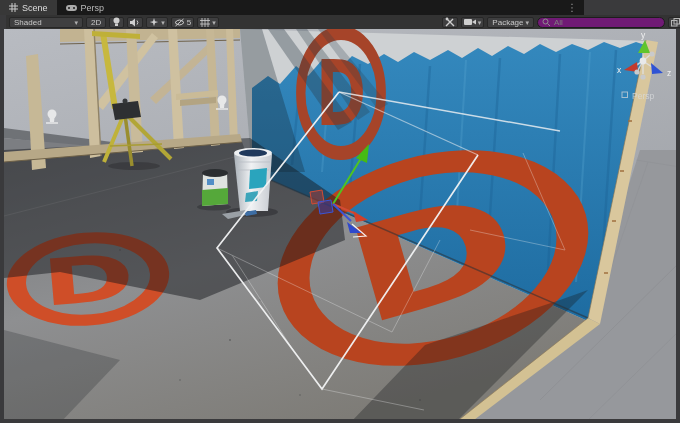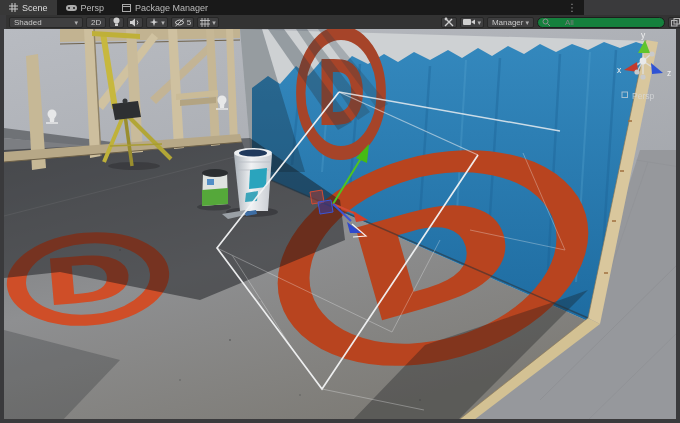--- a/index.html
+++ b/index.html
@@ -9,21 +9,21 @@
   .tab{display:flex;align-items:center;gap:4px;padding:0 9px;font-size:9px;color:#b9b9b9;}
   .tab.active{background:#383838;color:#dedede;}
   .tab svg{display:block;}
   .kebab{position:absolute;right:7px;top:0;height:15px;display:flex;align-items:center;color:#9c9c9c;font-size:10px;line-height:1;cursor:default;}
   .toolbar{position:absolute;left:6px;top:15px;width:680px;height:14px;background:#333333;display:flex;align-items:center;padding:0 3px;gap:3px;}
   .tbtn{height:11px;display:flex;align-items:center;gap:2px;background:#3f3f40;border:1px solid #272727;border-radius:2px;color:#c8c8c8;font-size:8px;padding:0 4px;}
   .tbtn .arrow{font-size:7px;color:#b0b0b0;line-height:1;}
   .shaded{width:74px;justify-content:space-between;}
   .iconbtn{padding:0 2px;}
   .spacer{flex:1;}
-  .search{display:flex;align-items:center;gap:14px;width:128px;height:11px;background:#15803d;border:1px solid #1d1d1d;border-radius:6px;padding:0 4px;}
+  .search{display:flex;align-items:center;gap:3px;width:128px;height:11px;background:#701a75;border:1px solid #1d1d1d;border-radius:6px;padding:0 4px;}
   .search input{flex:1;min-width:0;background:transparent;border:0;outline:0;color:#cfcfcf;font-size:8px;font-family:"Liberation Sans",sans-serif;padding:0;}
   .search input::placeholder{color:#7f7f7f;}
   .viewport{position:absolute;left:4px;top:29px;width:672px;height:390px;background:#a9acb0;overflow:hidden;}
   .viewport svg{display:block;}
   .count{font-size:8px;color:#c8c8c8;}
 </style>
 </head>
 <body>
 
 <div class="window">
@@ -36,27 +36,20 @@
       <span>Scene</span>
     </div>
     <div class="tab">
       <svg width="11" height="8" viewBox="0 0 11 8">
           <rect x="0" y="1" width="11" height="6" rx="3" fill="#aaaaaa"></rect>
           <circle cx="3" cy="4" r="1" fill="#191919"></circle>
           <circle cx="8" cy="4" r="1" fill="#191919"></circle>
         </svg>
       <span>Persp</span>
     </div>
-    <div class="tab">
-      <svg width="9" height="9" viewBox="0 0 9 9">
-          <rect x="0.5" y="1.5" width="8" height="7" fill="none" stroke="#aaaaaa"></rect>
-          <path d="M0.5 3.5h8" stroke="#aaaaaa"></path>
-        </svg>
-      <span>Package Manager</span>
-    </div>
     <div class="kebab">⋮</div>
   </div>
 
   <div class="toolbar">
     <div class="tbtn shaded">
       <span>Shaded</span>
       <span class="arrow">▾</span>
     </div>
     <div class="tbtn">
       <span>2D</span>
@@ -100,21 +93,21 @@
         </svg>
     </div>
     <div class="tbtn iconbtn">
       <svg width="12" height="8" viewBox="0 0 12 8">
           <rect x="0" y="1" width="8" height="6" rx="1" fill="#cfcfcf"></rect>
           <path d="M8 4l4-2.5v5z" fill="#cfcfcf"></path>
         </svg>
       <span class="arrow">▾</span>
     </div>
     <div class="tbtn">
-      <span>Manager</span>
+      <span>Package</span>
       <span class="arrow">▾</span>
     </div>
     <div class="search">
       <svg width="9" height="9" viewBox="0 0 9 9">
           <circle cx="3.5" cy="3.5" r="2.5" fill="none" stroke="#8f8f8f"></circle>
           <path d="M5.5 5.5L8 8" stroke="#8f8f8f"></path>
         </svg>
       <input type="text" placeholder="All" style="">
     </div>
     <div class="tbtn iconbtn">

